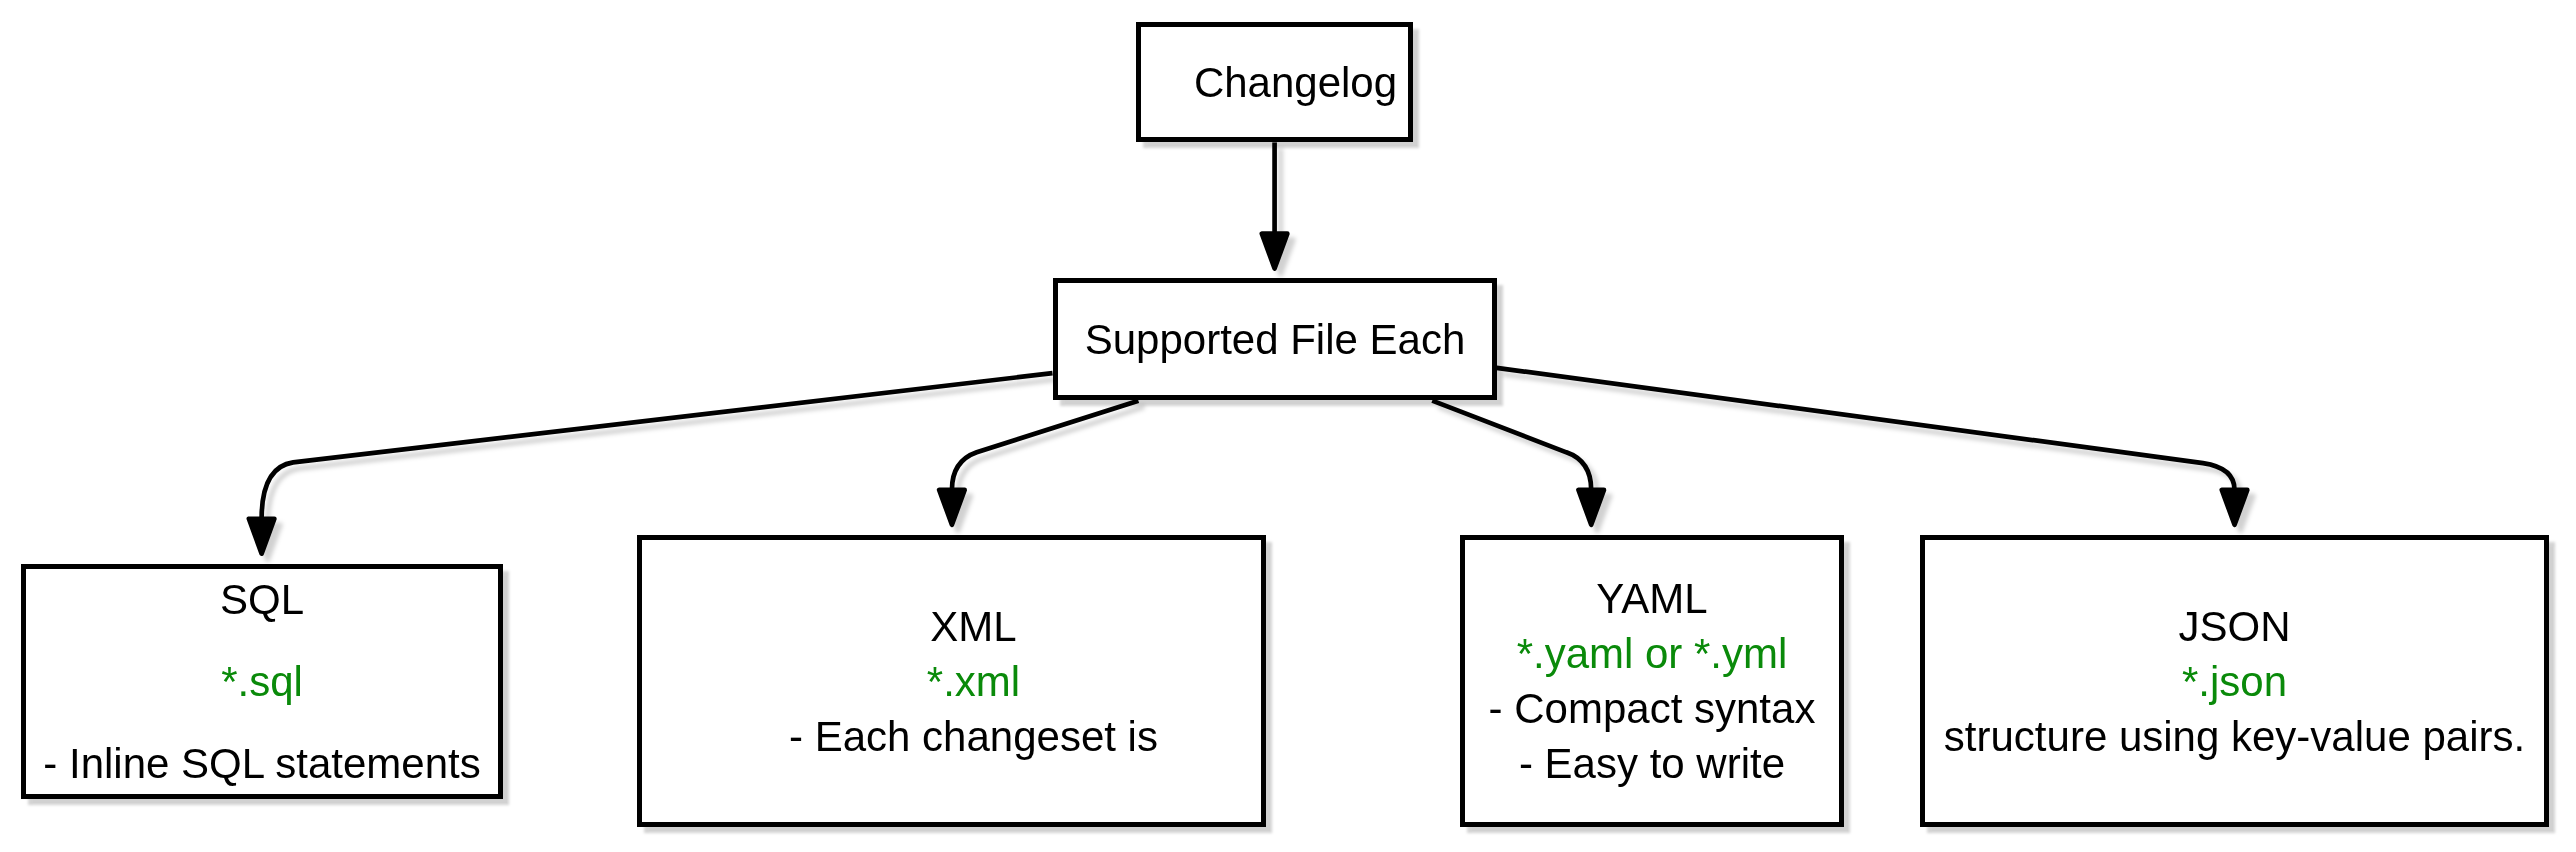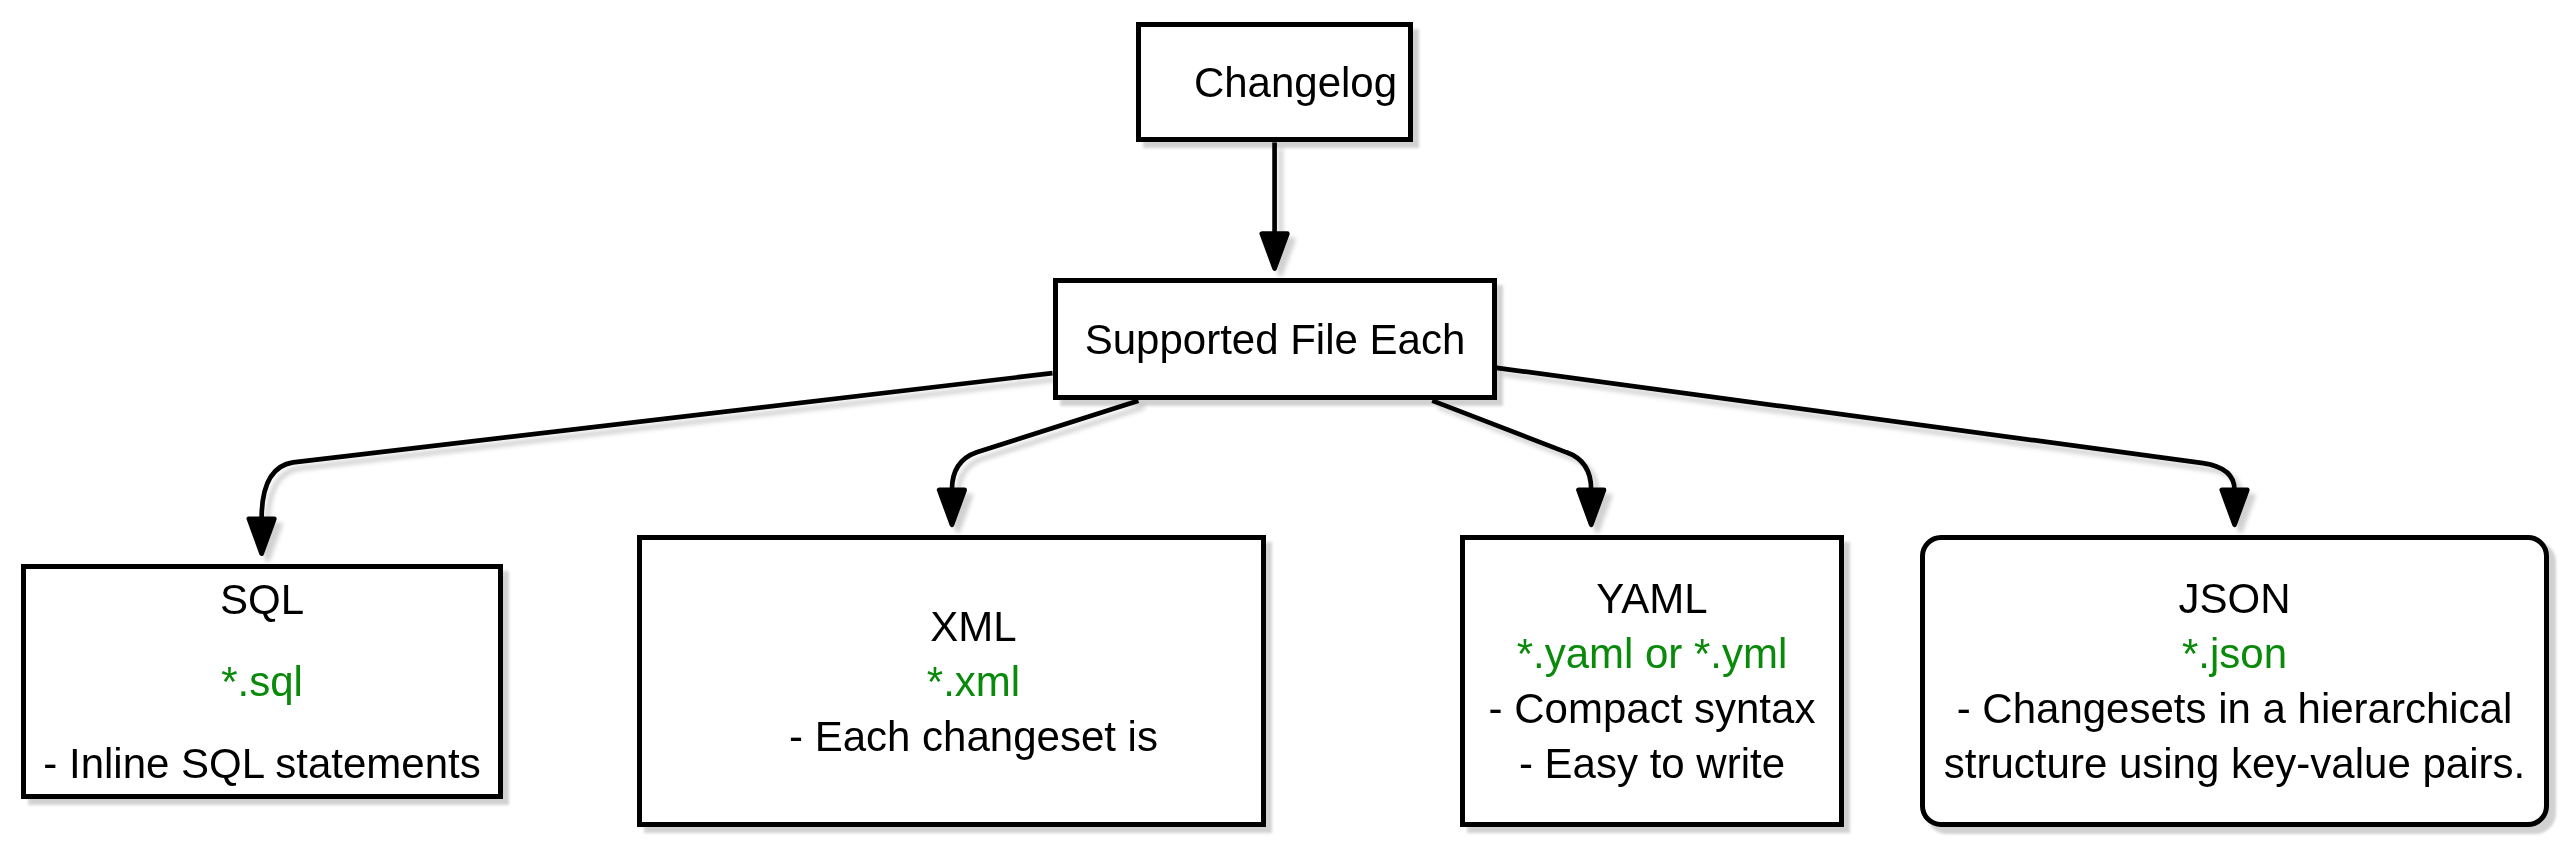--- a/index.html
+++ b/index.html
@@ -92,21 +92,20 @@
     <div>- Each changeset is</div>
   </div>
 
   <div class="node" style="left:1445px; top:535px; width:384px; height:292px;margin-left:15px;">
     <div>YAML</div>
     <div class="pattern">*.yaml or *.yml</div>
     <div>- Compact syntax</div>
     <div>- Easy to write</div>
   </div>
 
-  <div class="node" style="left:1920px; top:535px; width:629px; height:292px;border-radius:21px;">
+  <div class="node" style="left:1920px; top:535px; width:629px; height:292px;">
     <div>JSON</div>
     <div class="pattern">*.json</div>
-    <div>- Changesets in a hierarchical</div>
     <div>structure using key-value pairs.</div>
   </div>
 
 </div>
 
 
 </body></html>

